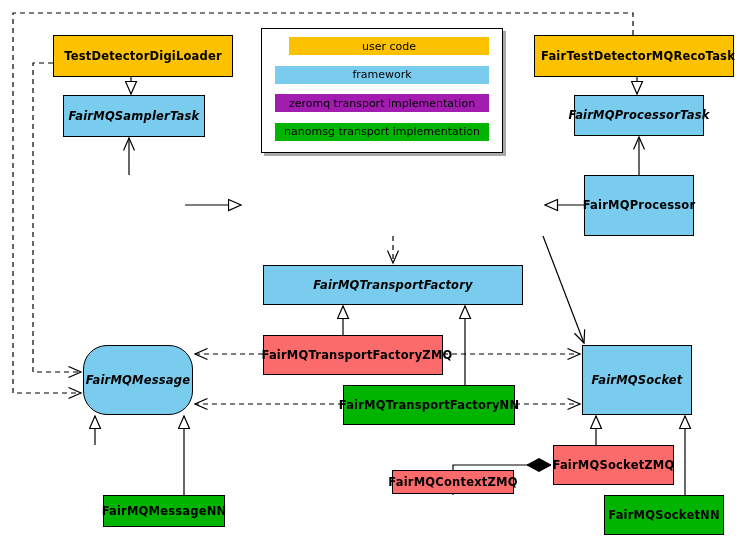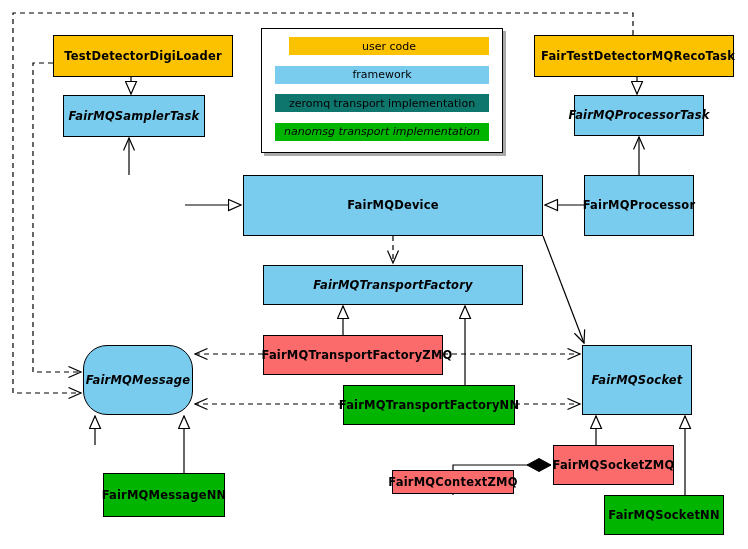--- a/index.html
+++ b/index.html
@@ -62,30 +62,29 @@
       <polyline points="685,495 685,416" fill="none" stroke="#000000" stroke-width="1.2" marker-end="url(#arrow-triangle)"></polyline>
       <polyline points="453,495 453,465 551,465" fill="none" stroke="#000000" stroke-width="1.2" marker-end="url(#arrow-diamond)"></polyline>
       <polyline points="53,63 33,63 33,372 81,372" fill="none" stroke="#000000" stroke-width="1.2" stroke-dasharray="5,4" marker-end="url(#arrow-open)"></polyline>
       <polyline points="633,35 633,13 13,13 13,393 81,393" fill="none" stroke="#000000" stroke-width="1.2" stroke-dasharray="5,4" marker-end="url(#arrow-open)"></polyline>
     </svg>
 
 <div class="node" style="left: 53px; top: 35px; width: 180px; height: 42px; background: rgb(252, 194, 0);">TestDetectorDigiLoader</div>
     <div class="node" style="left: 534px; top: 35px; width: 200px; height: 42px; background: rgb(252, 194, 0); padding-left: 8px;">FairTestDetectorMQRecoTask</div>
     <div class="node abstract" style="left: 63px; top: 95px; width: 142px; height: 42px; background: rgb(122, 204, 239);">FairMQSamplerTask</div>
     <div class="node abstract" style="left: 574px; top: 95px; width: 130px; height: 41px; background: rgb(122, 204, 239);">FairMQProcessorTask</div>
-    <div class="node" style="left: 243px; top: 175px; width: 300px; height: 61px; background: rgb(122, 204, 239);">FairMQDevice</div>
     <div class="node" style="left: 584px; top: 175px; width: 110px; height: 61px; background: rgb(122, 204, 239);">FairMQProcessor</div>
     <div class="node abstract" style="left: 263px; top: 265px; width: 260px; height: 40px; background: rgb(122, 204, 239);">FairMQTransportFactory</div>
     <div class="node" style="left: 263px; top: 335px; width: 180px; height: 40px; background: rgb(251, 107, 107); padding-left: 8px;">FairMQTransportFactoryZMQ</div>
     <div class="node" style="left: 343px; top: 385px; width: 172px; height: 40px; background: rgb(0, 180, 0);">FairMQTransportFactoryNN</div>
     <div class="node abstract" style="left: 83px; top: 345px; width: 110px; height: 70px; background: rgb(122, 204, 239); border-radius: 24px;">FairMQMessage</div>
     <div class="node abstract" style="left: 582px; top: 345px; width: 110px; height: 70px; background: rgb(122, 204, 239);">FairMQSocket</div>
-    <div class="node" style="left: 103px; top: 473px; width: 122px; height: 44px; background: rgb(0, 180, 0);">FairMQMessageNN</div>
+    <div class="node" style="left: 103px; top: 495px; width: 122px; height: 32px; background: rgb(0, 180, 0);">FairMQMessageNN</div>
     <div class="node" style="left: 553px; top: 445px; width: 121px; height: 40px; background: rgb(251, 107, 107);">FairMQSocketZMQ</div>
     <div class="node" style="left: 604px; top: 495px; width: 120px; height: 40px; background: rgb(0, 180, 0);">FairMQSocketNN</div>
     <div class="node" style="left: 392px; top: 470px; width: 122px; height: 24px; background: rgb(251, 107, 107);">FairMQContextZMQ</div>
     <div id="legend" style="left: 261px; top: 28px; width: 242px; height: 125px;">
       <div class="legend-bar" style="background: rgb(252, 194, 0); margin-left: 14px;">user code</div>
       <div class="legend-bar" style="background: rgb(122, 204, 239);">framework</div>
-      <div class="legend-bar" style="background: #0f766e;">zeromq transport implementation</div>
-      <div class="legend-bar" style="background: rgb(0, 180, 0); font-style: italic;">nanomsg transport implementation</div>
+      <div class="legend-bar" style="background: #a21caf;">zeromq transport implementation</div>
+      <div class="legend-bar" style="background: rgb(0, 180, 0);">nanomsg transport implementation</div>
     </div>
   </div>
 
 </body></html>

